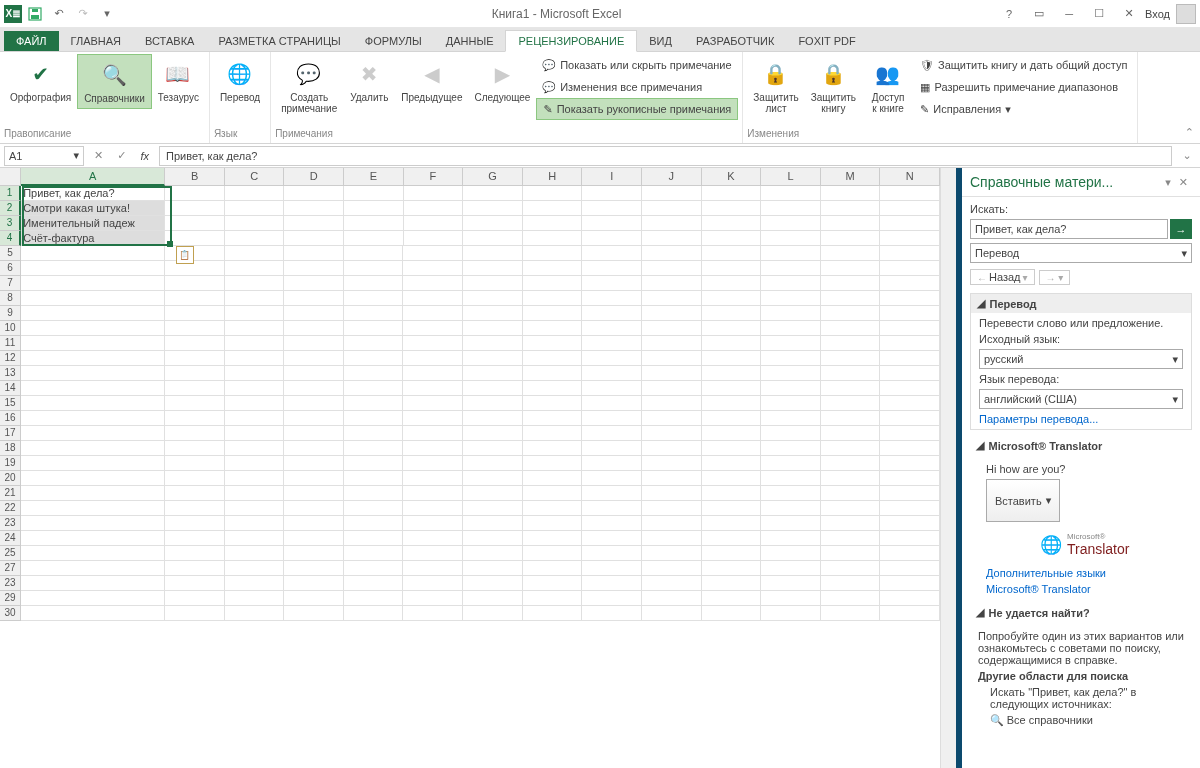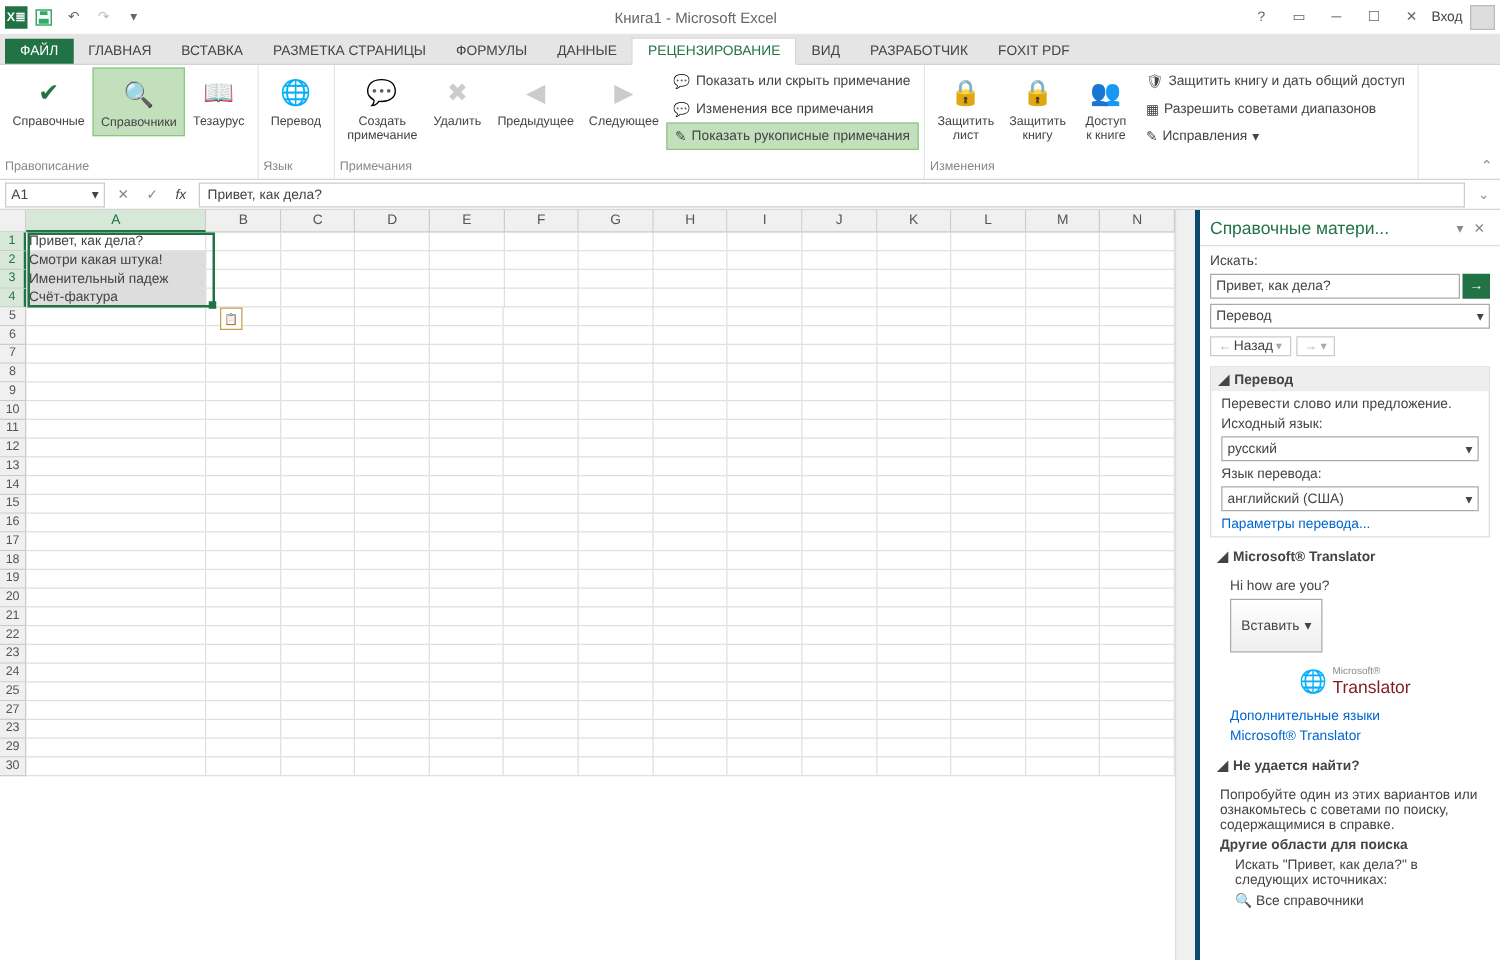--- a/index.html
+++ b/index.html
@@ -48,21 +48,21 @@
 .rh{width:22px;border-right:1px solid #ccc;border-bottom:1px solid #ccc;text-align:center;font-size:10px;color:#555;line-height:14px;background:#f0f0f0}
 .rh.sel{background:#d8e8d8;color:#217346;border-right:2px solid #217346}
 .cell{width:62px;border-right:1px solid #e0e0e0;border-bottom:1px solid #e0e0e0;padding:0 2px;font-size:11px;line-height:14px;overflow:hidden;white-space:nowrap}
 .cell.a{width:150px}
 .cell.sel{background:#ddd}
 .cell.active-cell{background:#fff}
 .sel-border{position:absolute;border:2px solid #217346;pointer-events:none;left:22px;top:18px;width:150px;height:60px}
 .fill-handle{position:absolute;width:6px;height:6px;background:#217346;right:-3px;bottom:-3px}
 .smart-tag{position:absolute;left:176px;top:78px;width:18px;height:18px;border:1px solid #c0a050;background:#fff;display:flex;align-items:center;justify-content:center;font-size:9px;cursor:pointer}
 .vscroll{width:16px;background:#f0f0f0;border-left:1px solid #ddd}
-.taskpane{width:244px;border-left:4px solid #0c4a6e;display:flex;flex-direction:column;background:#fff}
+.taskpane{width:244px;border-left:6px solid #0c4a6e;display:flex;flex-direction:column;background:#fff}
 .tp-header{display:flex;align-items:center;padding:6px 8px;border-bottom:1px solid #e0e0e0}
 .tp-title{flex:1;font-size:14px;color:#217346;overflow:hidden;text-overflow:ellipsis;white-space:nowrap}
 .tp-close{cursor:pointer;color:#888;padding:0 4px}
 .tp-body{padding:6px 8px;display:flex;flex-direction:column;gap:4px;overflow:auto}
 .tp-label{font-size:11px;color:#444}
 .tp-row{display:flex;gap:2px;align-items:center}
 .tp-input{flex:1;border:1px solid #aaa;height:20px;padding:0 4px;font-size:11px}
 .tp-go{width:22px;height:20px;background:#217346;color:#fff;display:flex;align-items:center;justify-content:center;cursor:pointer}
 .tp-select{width:100%;border:1px solid #aaa;height:20px;padding:0 4px;font-size:11px;display:flex;align-items:center;justify-content:space-between;cursor:pointer;background:#fff}
 .tp-nav{display:flex;gap:4px;align-items:center;margin:2px 0}
@@ -118,21 +118,21 @@
   <div class="tab">РАЗРАБОТЧИК</div>
   <div class="tab">FOXIT PDF</div>
   <div class="tab-right"></div>
 </div>
 
 <div class="ribbon">
   <div class="rgroup">
     <div class="rgroup-body">
       <div class="rbig">
           <div class="ricon">✔</div>
-          <div class="rlabel">Справочные</div>
+          <div class="rlabel">Орфография</div>
         </div>
       <div class="rbig active">
           <div class="ricon">🔍</div>
           <div class="rlabel">Справочники</div>
         </div>
       <div class="rbig">
           <div class="ricon">📖</div>
           <div class="rlabel">Тезаурус</div>
         </div>
     </div>
@@ -200,21 +200,21 @@
           <div class="rlabel" style="white-space:pre-line">Доступ
 к книге</div>
         </div>
       <div class="rcol">
         <div class="rsmall">
             <span>🛡</span>
             <span>Защитить книгу и дать общий доступ</span>
           </div>
         <div class="rsmall">
             <span>▦</span>
-            <span>Разрешить советами диапазонов</span>
+            <span>Разрешить примечание диапазонов</span>
           </div>
         <div class="rsmall">
             <span>✎</span>
             <span>Исправления</span>
             <span> ▾</span>
           </div>
       </div>
     </div>
     <div class="rgroup-label">Изменения</div>
   </div>

